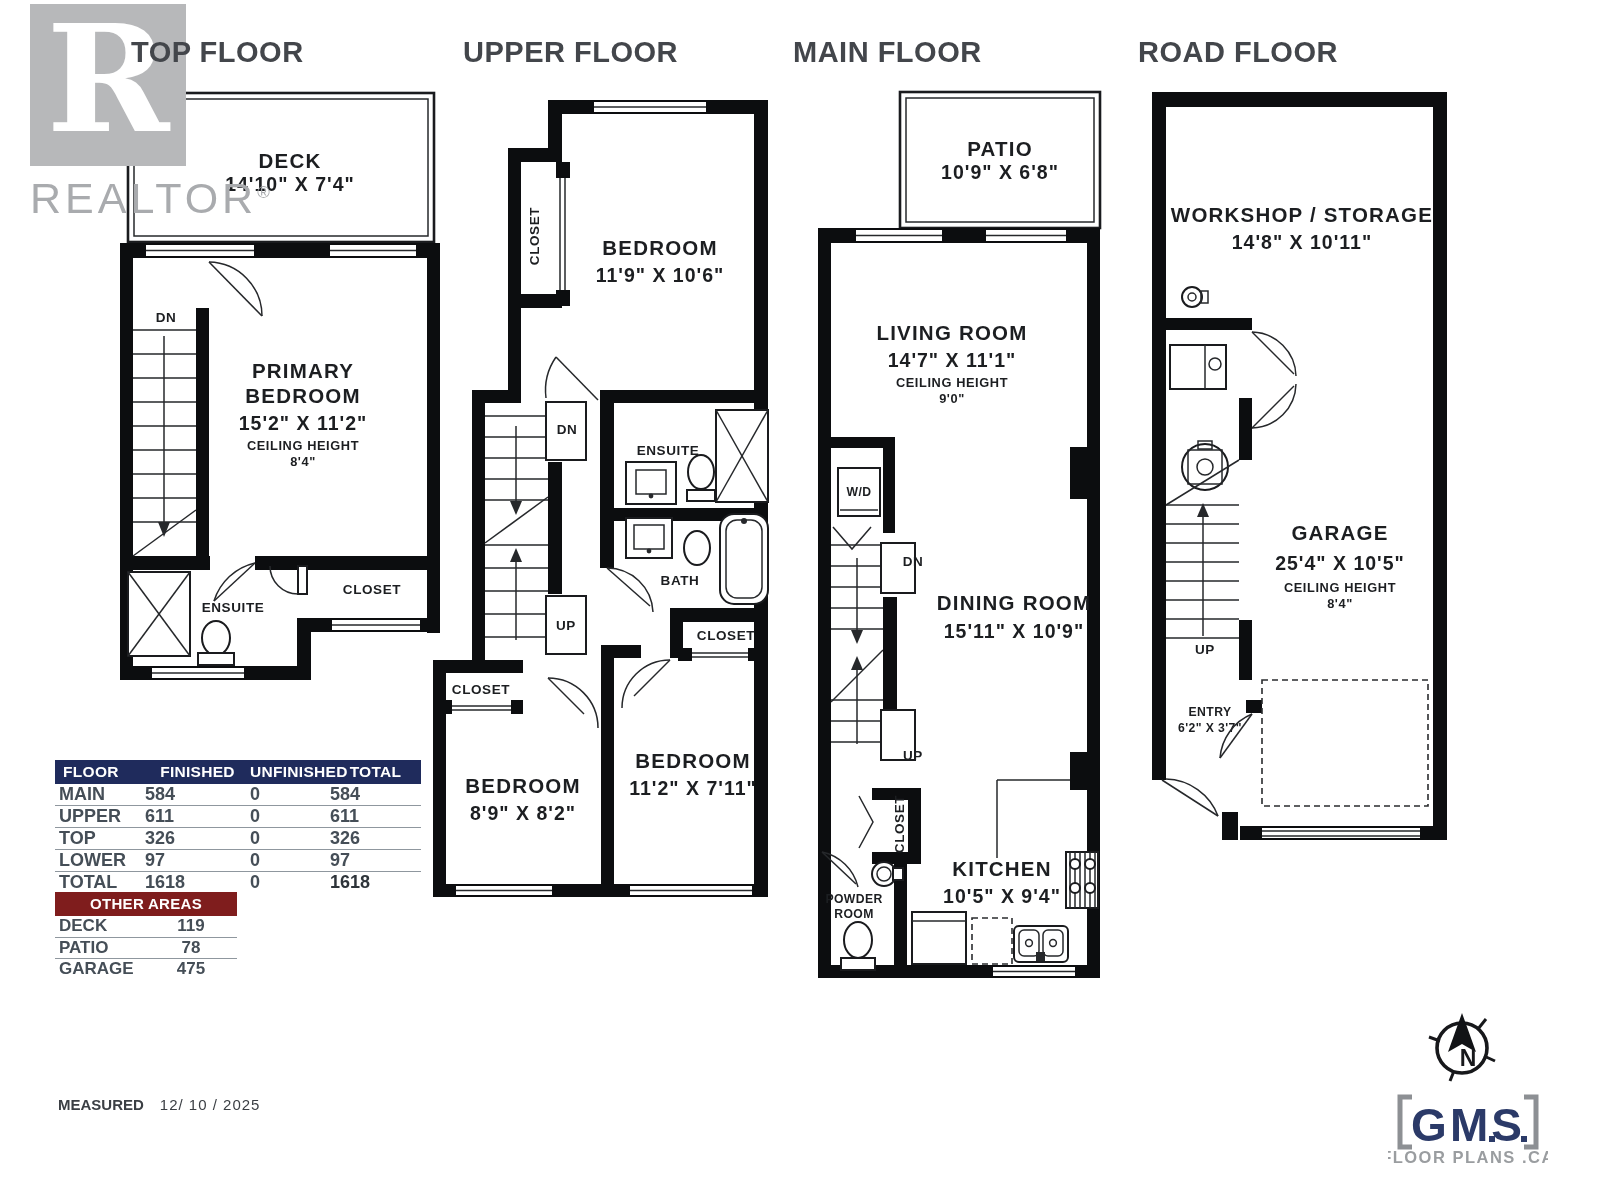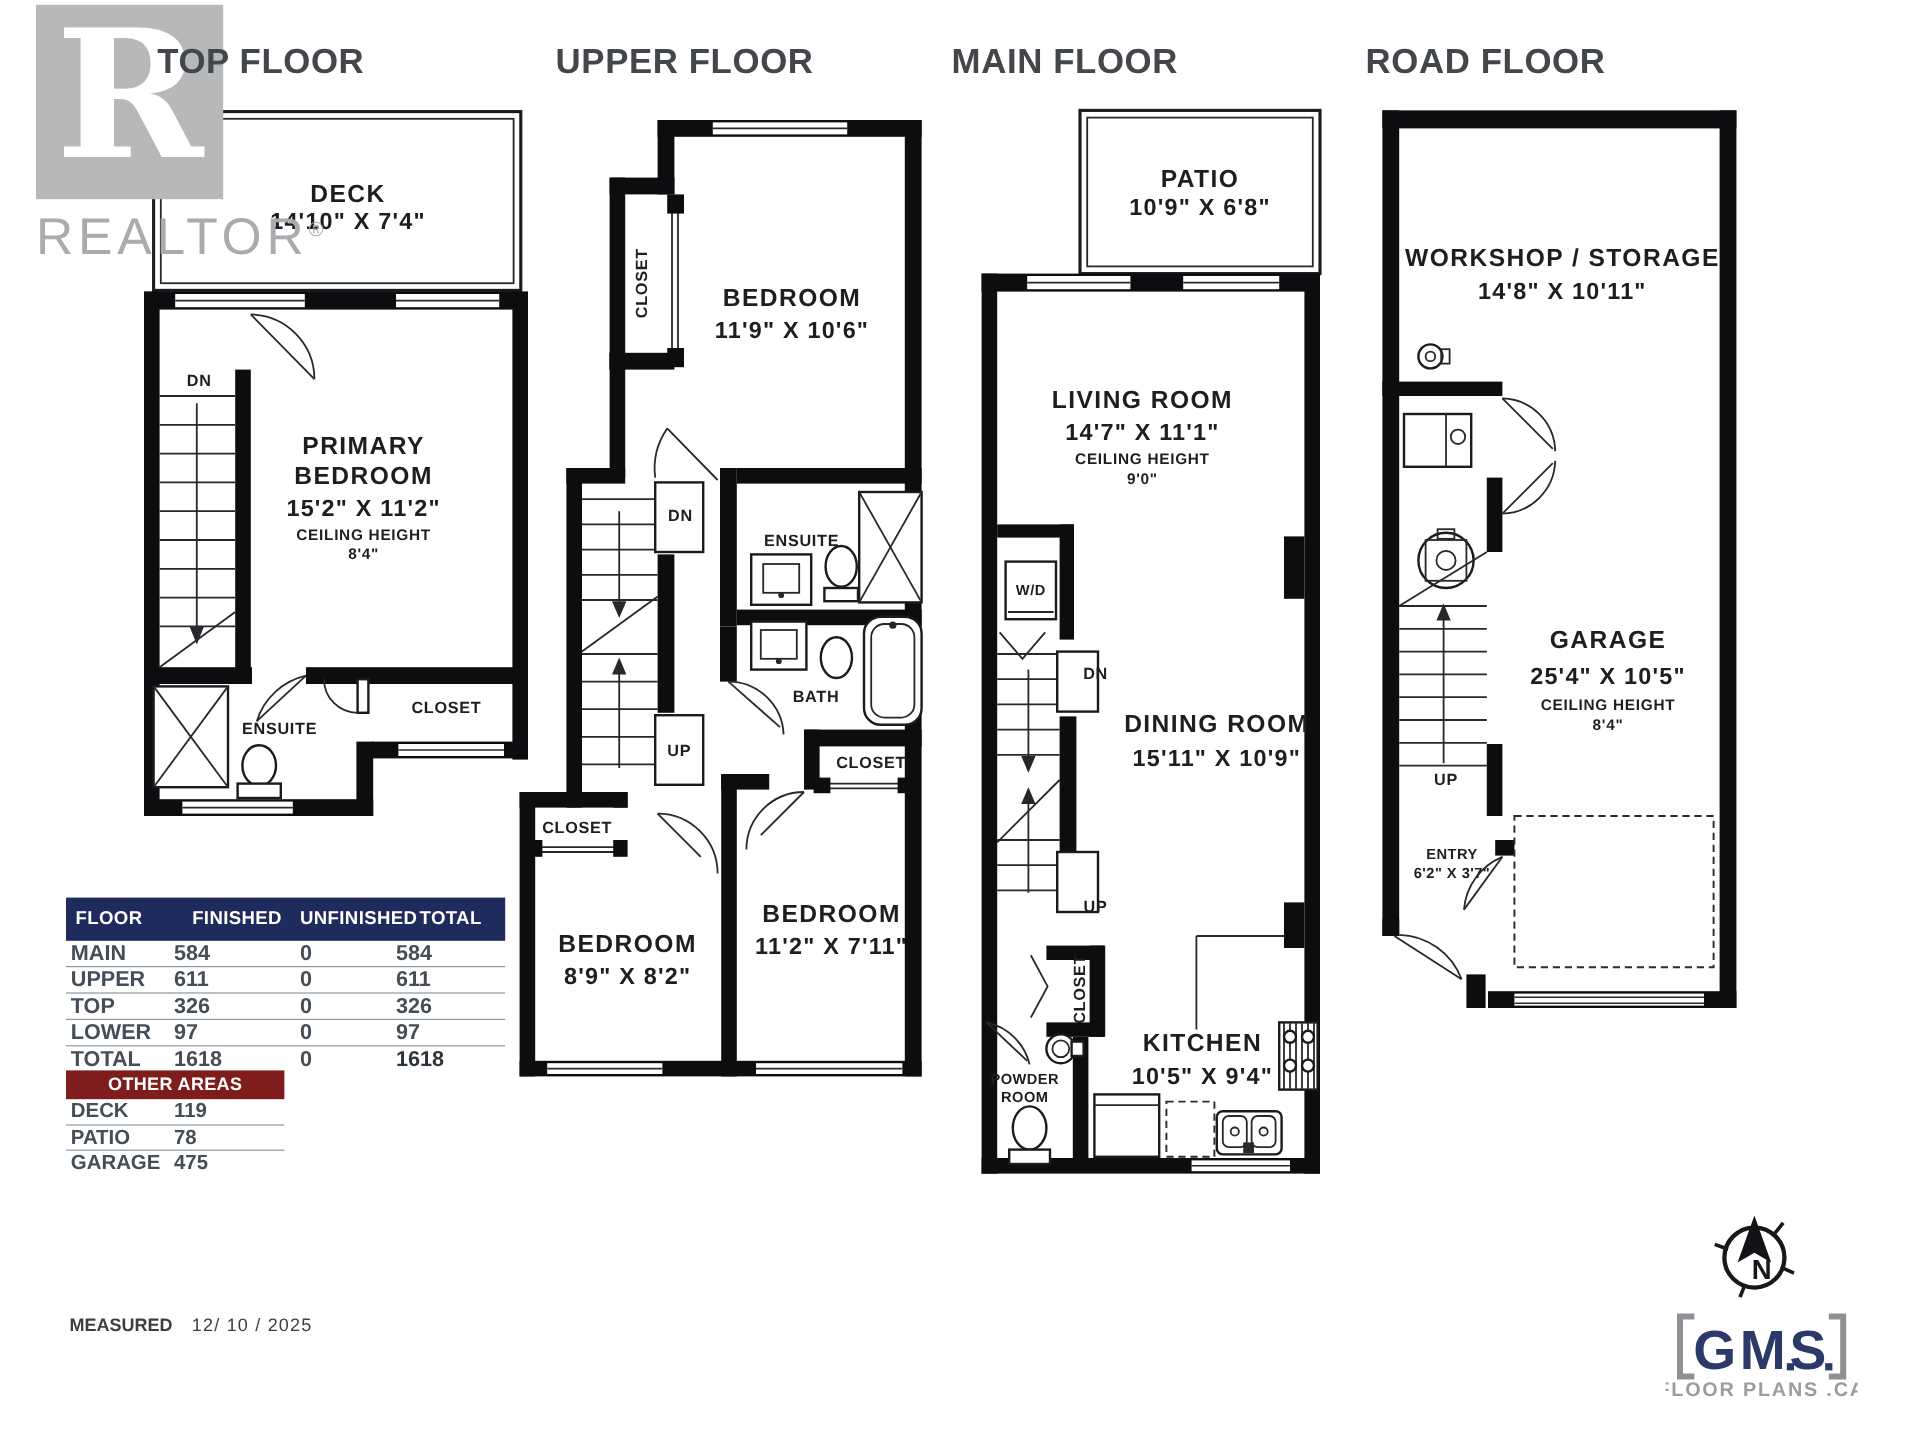--- a/index.html
+++ b/index.html
@@ -25,34 +25,34 @@
 
   
   .watermark{position:absolute;left:30px;top:4px;z-index:5;}
   .r-logo{width:156px;height:162px;background:#b7b8ba;display:flex;align-items:center;justify-content:center;}
   .r-letter{font-family:"DejaVu Serif",serif;font-weight:700;font-size:148px;color:#fff;line-height:1;transform:translateY(-6px);}
   .r-text{margin-top:8px;font-size:43px;color:#a9abae;letter-spacing:4px;font-weight:400;white-space:nowrap;}
   .r-text .reg{font-size:17px;vertical-align:super;letter-spacing:0;}
 
   
   .area-table{position:absolute;left:55px;top:748px;width:366px;z-index:6;}
-  .at-head{display:grid;grid-template-columns:90px 105px 80px 91px;background:#1f2b5c;color:#fff;font-weight:700;font-size:15.5px;height:36px;align-items:center;letter-spacing:.3px;}
+  .at-head{display:grid;grid-template-columns:90px 105px 80px 91px;background:#1f2b5c;color:#fff;font-weight:700;font-size:15.5px;height:24px;align-items:center;letter-spacing:.3px;margin-top:12px;}
   .at-head span:first-child{padding-left:8px;}
   .at-head span{text-align:center;}
   .at-head span:first-child{text-align:left;}
   .at-row{display:grid;grid-template-columns:90px 105px 80px 91px;height:21px;align-items:center;font-size:18px;font-weight:600;color:#454e57;border-bottom:1.6px solid #8f979e;}
   .at-row span{text-align:left;}
   .at-row span:first-child{text-align:left;padding-left:4px;}
   .at-row.last{border-bottom:none;}
   .at-row .tot{font-weight:800;color:#2e343a;}
 
   .oa{position:absolute;left:55px;top:892px;width:182px;z-index:6;}
   .oa-head{background:#7f1d1d;color:#fff;text-align:center;font-weight:700;font-size:15px;height:24px;line-height:24px;letter-spacing:.3px;}
   .oa-row{display:grid;grid-template-columns:90px 92px;height:20.5px;align-items:center;font-size:17px;font-weight:600;color:#454e57;border-bottom:1.6px solid #8f979e;}
-  .oa-row span:last-child{}
+  .oa-row span:last-child{text-align:center;}
   .oa-row span:first-child{padding-left:4px;}
   .oa-row.last{border-bottom:none;}
 
   .address{position:absolute;left:54px;top:992px;font-size:42px;font-weight:800;color:#34383d;letter-spacing:.5px;z-index:6;}
   .measured{position:absolute;left:58px;top:1096px;font-size:15px;color:#3b3f44;z-index:6;}
   .measured .ml{font-weight:700;}
   .measured .md{font-weight:400;margin-left:16px;letter-spacing:1px;}
   .disclaimer{position:absolute;left:58px;top:1128px;font-size:13.5px;color:#393c40;z-index:6;letter-spacing:.1px;}
 
   .gms{position:absolute;left:1388px;top:1000px;z-index:6;}

